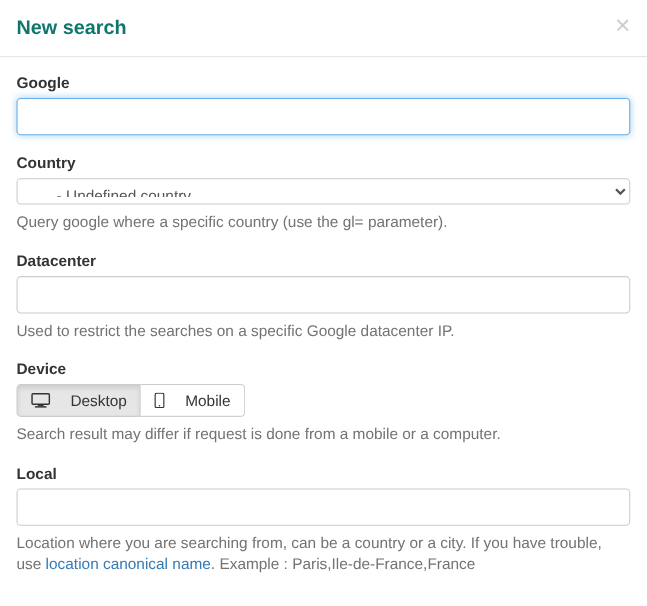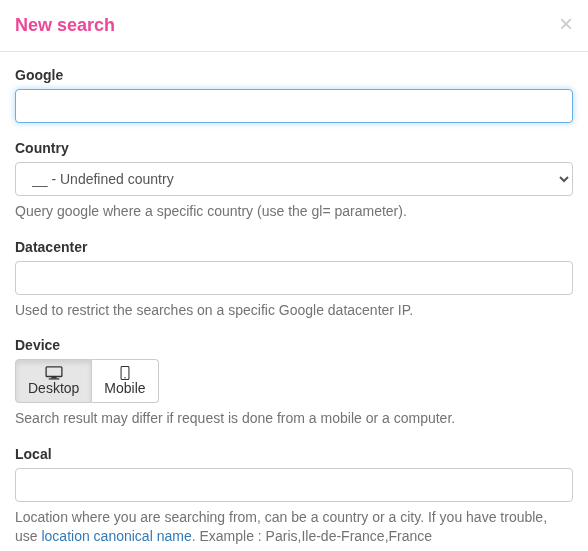--- a/index.html
+++ b/index.html
@@ -1,29 +1,29 @@
 <!DOCTYPE html>
 <html><head>
 <meta charset="utf-8">
 <style>
 * { box-sizing: border-box; margin: 0; padding: 0; }
 body { font-family: -apple-system, BlinkMacSystemFont, "Segoe UI", Helvetica, Arial, sans-serif; font-size: 14px; color: #333; width: 588px; }
 .modal-header { padding: 15px 15px 15px 15px; border-bottom: 1px solid #e5e5e5; position: relative; }
-.modal-title { font-size: 18px; font-weight: 600; color: #ec4899; }
+.modal-title { font-size: 18px; font-weight: 600; color: #0f766e; }
 .close-btn { position: absolute; right: 15px; top: 12px; font-size: 24px; color: #ccc; cursor: pointer; background: none; border: none; line-height: 1; font-weight: 400; }
 .modal-body { padding: 15px; }
 .form-group { margin-bottom: 17px; }
 .form-label { display: block; font-weight: 700; font-size: 14px; margin-bottom: 6px; color: #333; }
 .form-control { width: 100%; height: 34px; padding: 6px 12px; font-size: 14px; color: #555; background: #fff; border: 1px solid #ccc; border-radius: 4px; }
 .form-control.focused { border-color: #66afe9; outline: 0; box-shadow: 0 0 6px rgba(102,175,233,.5); }
-select.form-control { height: 34px; }
+select.form-control { height: 24px; }
 .help-text { color: #737373; font-size: 14px; margin-top: 6px; line-height: 1.4; }
 .help-text a { color: #337ab7; text-decoration: none; }
 .btn-group { display: inline-flex; }
-.btn-group .btn { padding: 6px 12px; font-size: 14px; border: 1px solid #ccc; background: #fff; cursor: pointer; display: inline-flex; align-items: center; gap: 0; color: #333; flex-direction: column; }
+.btn-group .btn { padding: 6px 12px; font-size: 14px; border: 1px solid #ccc; background: #fff; cursor: pointer; display: inline-flex; align-items: center; gap: 18px; color: #333; }
 .btn-group .btn:first-child { border-top-left-radius: 4px; border-bottom-left-radius: 4px; }
 .btn-group .btn:last-child { border-top-right-radius: 4px; border-bottom-right-radius: 4px; border-left: none; justify-content: center; }
 .btn-group .btn.active { background: #e6e6e6; box-shadow: inset 0 3px 5px rgba(0,0,0,.1); }
 .icon-svg { width: 18px; height: 14px; display: inline-block; }
 .icon-mobile-svg { width: 10px; height: 14px; display: inline-block; }
 </style>
 </head>
 <body>
 
 <div class="modal-header">

